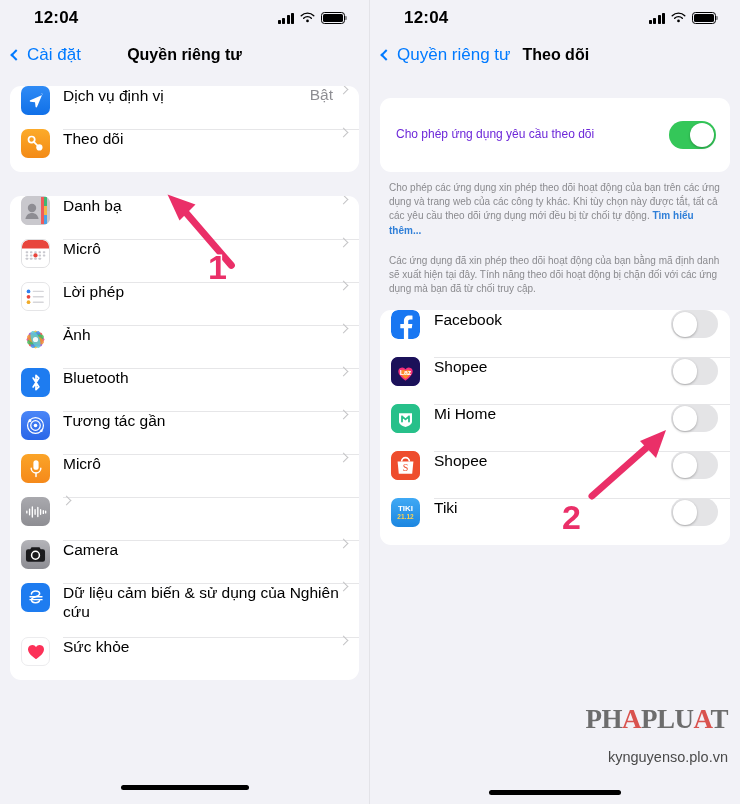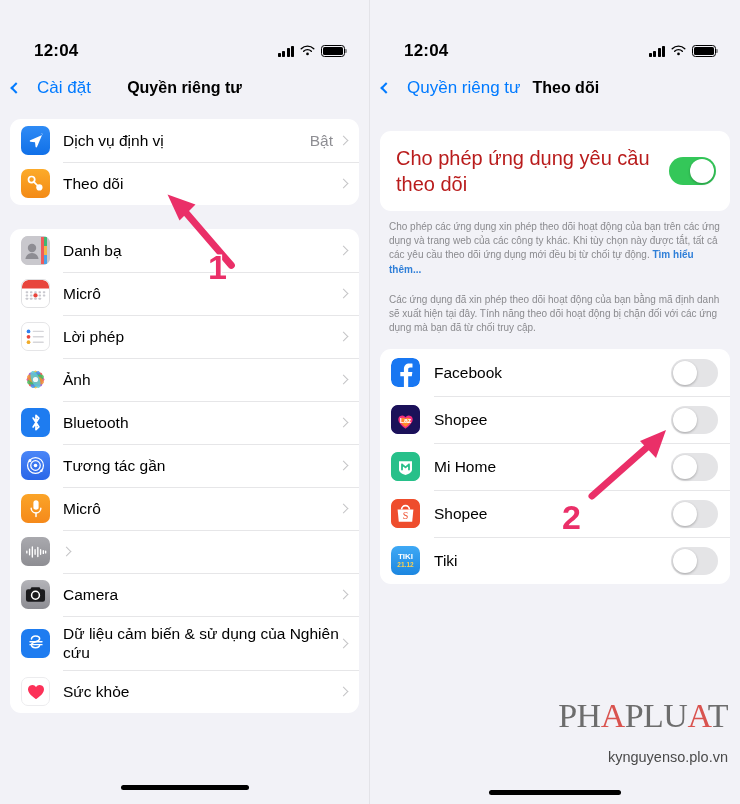--- a/index.html
+++ b/index.html
@@ -23,21 +23,20 @@
   .phone.left { border-right: 1px solid #e3e3e8; }
 
   
   .statusbar {
     height: 36px;
     display: flex;
     align-items: center;
     justify-content: space-between;
     padding: 0 24px 0 34px;
     background: #f2f2f7;
-    margin-top: 33px;
   }
   .status-time {
     font-size: 17px; font-weight: bold; color: #000;
     letter-spacing: .2px;
   }
   .status-icons { display: flex; align-items: center; gap: 6px; }
   .sig { display: flex; align-items: flex-end; gap: 1.5px; height: 11px; }
   .sig i { width: 3px; background: #000; border-radius: .7px; display:block; }
   .sig i:nth-child(1){ height: 4px; }
   .sig i:nth-child(2){ height: 6px; }
@@ -55,21 +54,21 @@
 
   
   .navbar {
     height: 38px;
     display: flex; align-items: center;
     padding: 0 12px;
     background: #f2f2f7;
     position: relative;
   }
   .nav-back {
-    display: flex; align-items: center; gap: 15px;
+    display: flex; align-items: center; gap: 5px;
     color: #007aff; font-size: 17px;
     white-space: nowrap;
   }
   .chev-left {
     display:inline-block; width:8px; height:8px;
     border-left:2.3px solid #007aff; border-bottom:2.3px solid #007aff;
     transform: rotate(45deg); margin-right:2px;
   }
   .nav-title {
     font-size: 16px; font-weight: bold; color: #000;
@@ -81,21 +80,21 @@
   .navbar.inline .nav-title { margin-left: 12px; }
 
   
   .group {
     margin: 12px 10px 0 10px;
     background: #fff;
     border-radius: 11px;
     overflow: hidden;
   }
   .row {
-    display: flex; align-items: center;
+    display: flex; align-items: flex-start;
     min-height: 43px;
     padding: 0 12px 0 11px;
     position: relative;
   }
   .row + .row::before {
     content:""; position:absolute; left: 53px; right:0; top:0;
     height:1px; background:#e6e6e8;
   }
   .row .ico {
     width: 29px; height: 29px; border-radius: 7px;
@@ -129,21 +128,21 @@
     background:#fff; box-shadow: 0 1px 2.5px rgba(0,0,0,.28);
   }
   .toggle.on .knob { left: auto; right: 1.7px; }
 
   
   .big-row {
     display:flex; align-items:center; padding: 14px 14px 14px 16px;
     min-height: 74px;
   }
   .big-row .label {
-    font-size: 20px; color:#b91c1c; line-height: 1.3; flex:1 1 auto;
+    font-size: 12px; color:#6d28d9; line-height: 1.3; flex:1 1 auto;
     padding-right: 10px;
   }
   .footnote {
     font-size: 10px; line-height: 1.42; color: #8a8a8e;
     padding: 9px 19px 0 19px;
   }
   .footnote .link { color:#2f7fd8; font-weight:bold; }
   .footnote.second { padding-top: 16px; }
 
   .app-row { min-height: 47px; }
@@ -158,21 +157,21 @@
   }
   .phone.left .home-ind { bottom: 14px; width: 128px; }
 
   
   .watermark {
     position:absolute; right: 12px; bottom: 40px;
     text-align:right; line-height:1;
   }
   .wm-logo {
     font-family: "Liberation Serif", serif;
-    font-size: 34px; font-weight: normal; color: #6d6d6d;
+    font-size: 27px; font-weight: bold; color: #6d6d6d;
     letter-spacing: -.5px;
     position: relative;
   }
   .wm-logo .red { color:#d9534f; }
   .wm-url {
     font-size: 14.5px; color:#4a4a4a; margin-top: 17px;
   }
 
   
   .annot { position:absolute; inset:0; pointer-events:none; }

